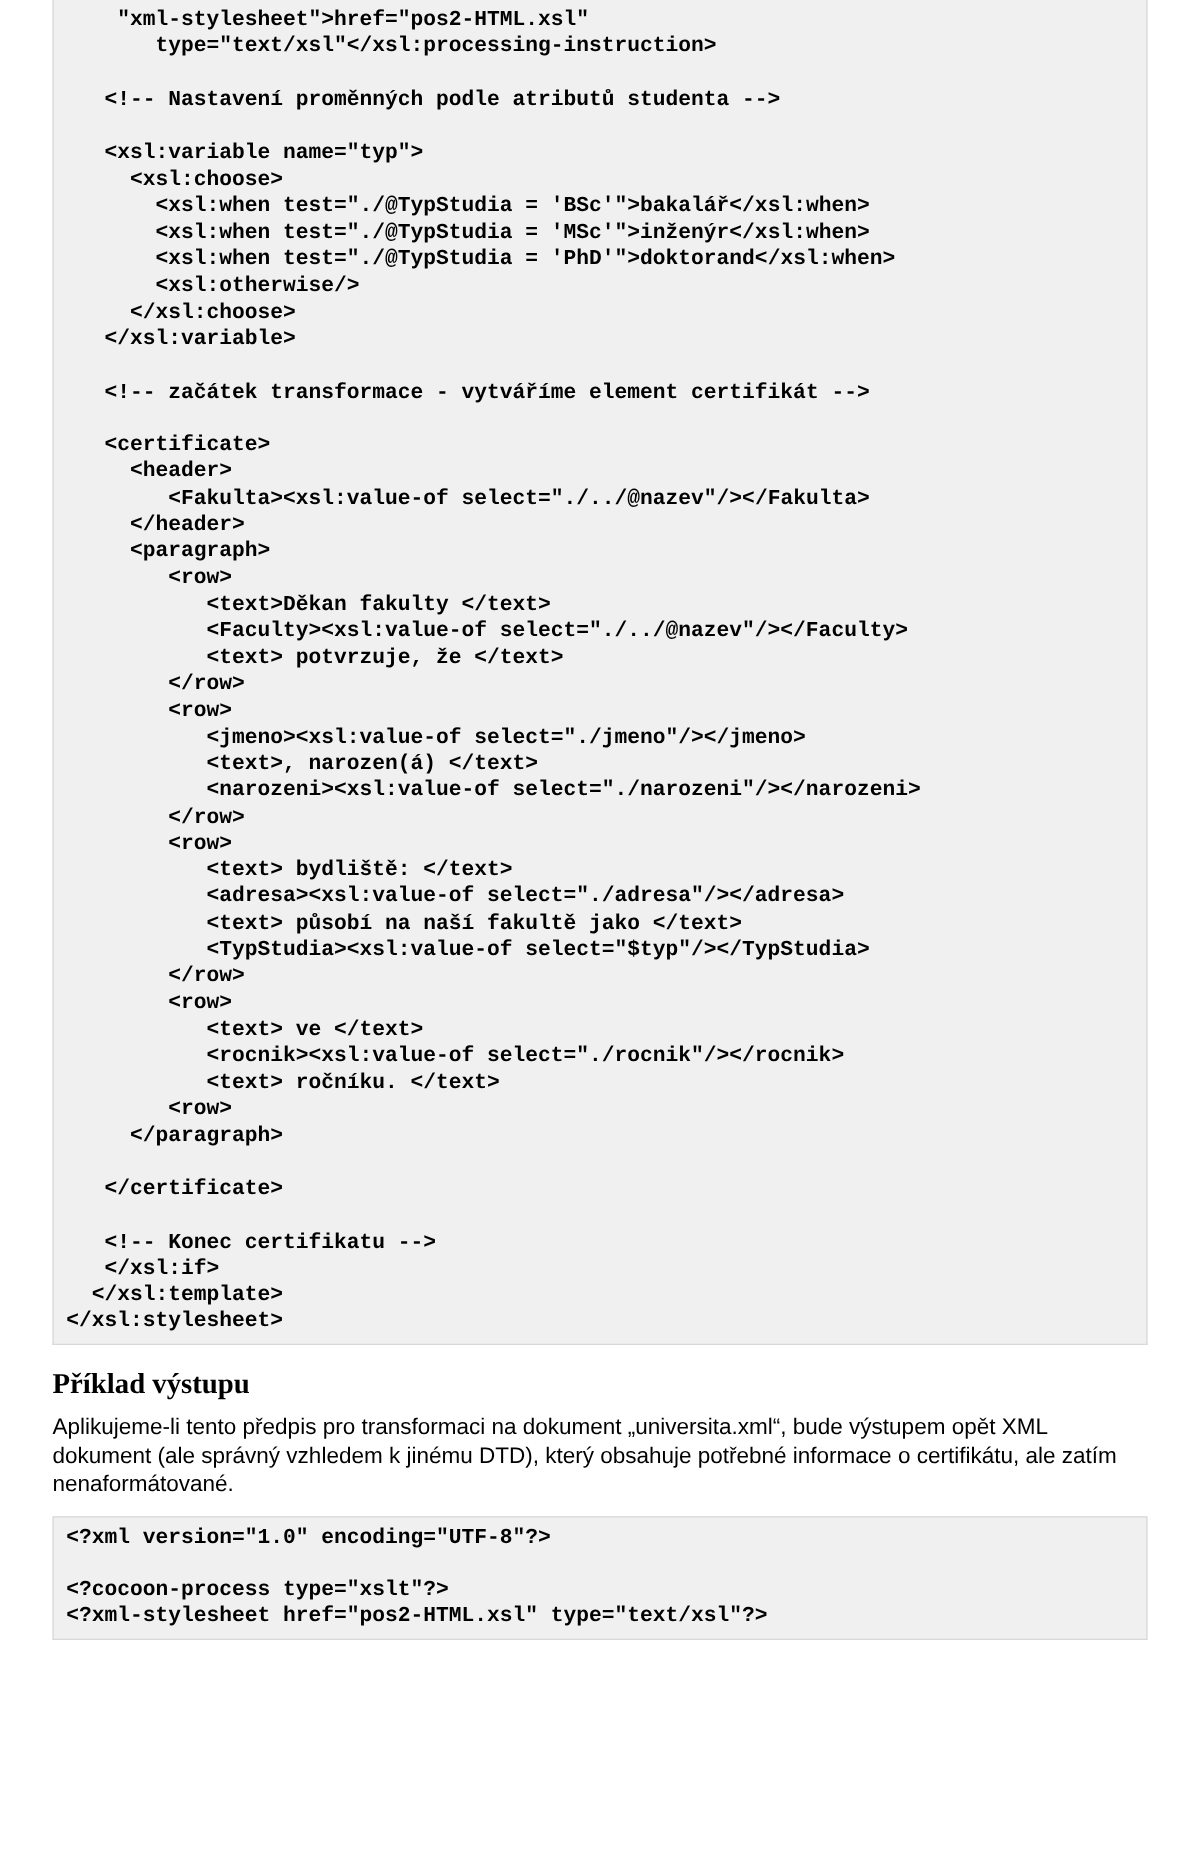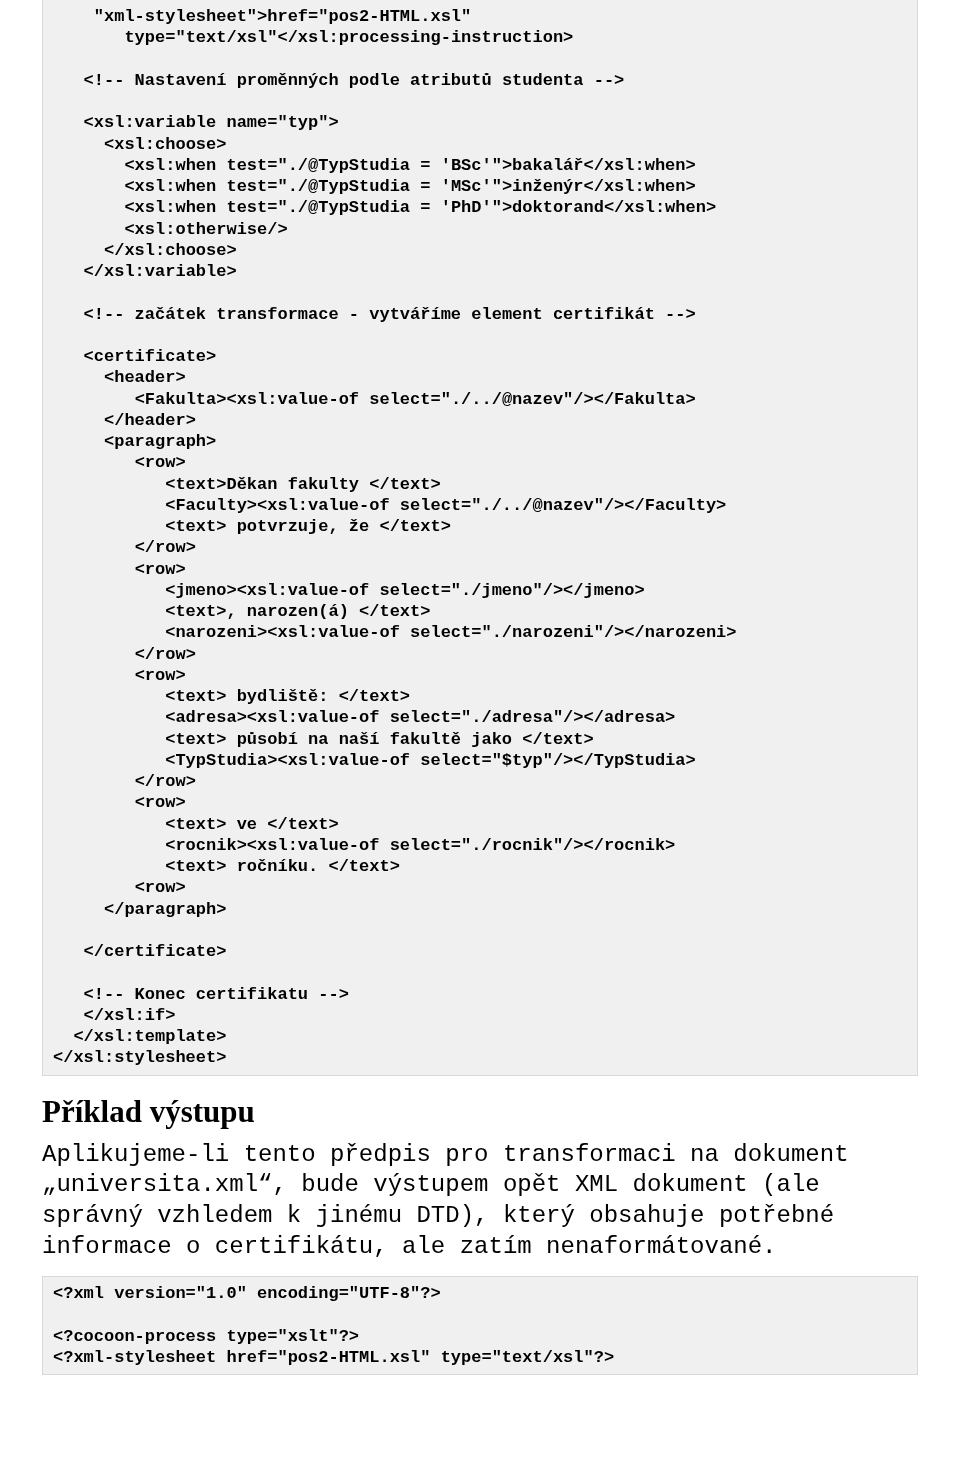--- a/index.html
+++ b/index.html
@@ -23,26 +23,26 @@
     line-height: 1.25;
     white-space: pre-wrap;
     color: #000;
   }
   .codeblock.top {
     border-top: none;
   }
   h2 {
     font-family: "Times New Roman", Times, serif;
     font-weight: bold;
-    font-size: 31px;
+    font-size: 23px;
     margin: 18px 42px 10px 42px;
   }
   p.body {
-    font-family: Liberation Mono, monospace;
-    font-size: 24px;
+    font-family: Liberation Sans, sans-serif;
+    font-size: 18px;
     line-height: 1.28;
     margin: 6px 42px 14px 42px;
   }
   .codeblock.bottom {
     margin-bottom: 18px;
   }
 </style>
 </head>
 <body>
 

